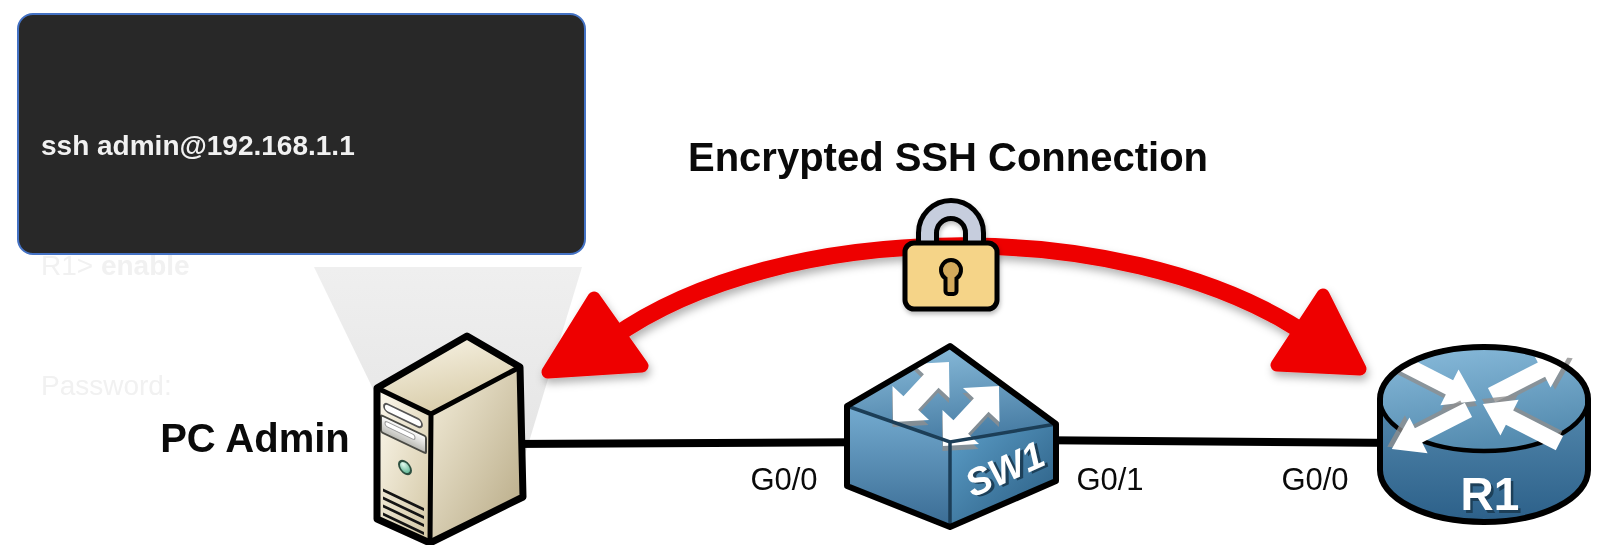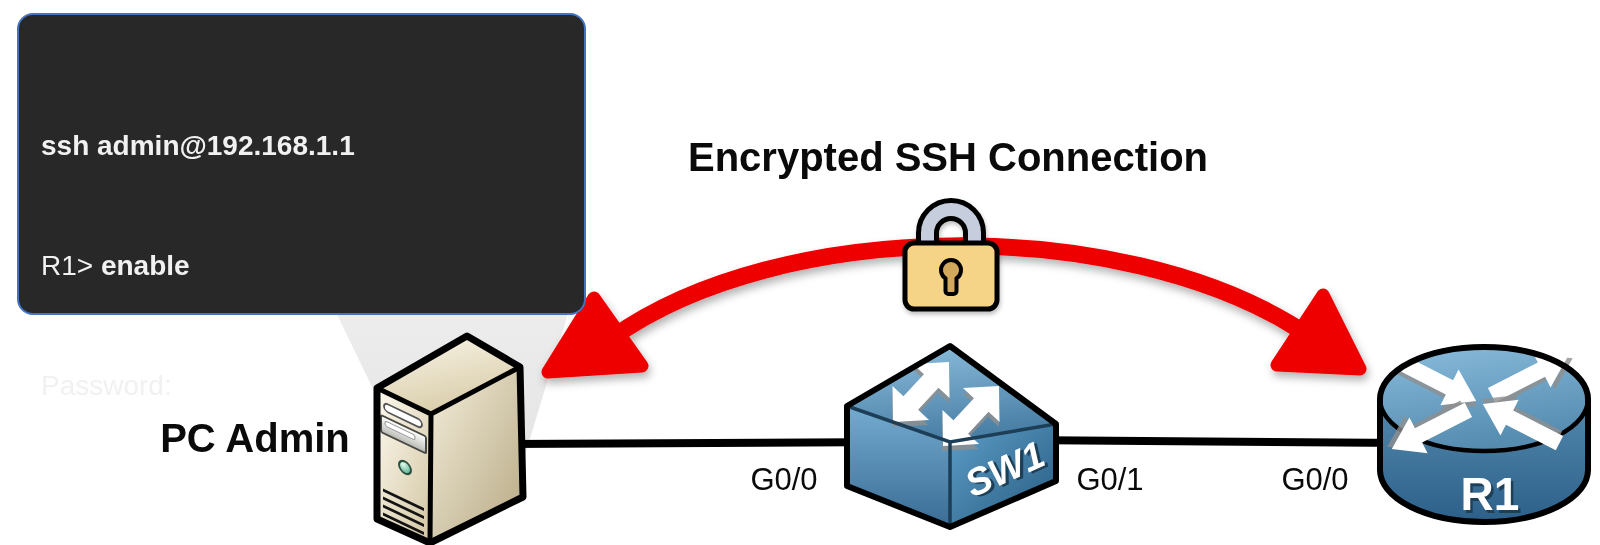--- a/index.html
+++ b/index.html
@@ -2,21 +2,21 @@
 <html><head>
 <meta charset="utf-8">
 <style>
   html,body{margin:0;padding:0;background:#fff;}
   .stage{
     position:relative;width:1600px;height:545px;background:#ffffff;
     font-family:"Liberation Sans",sans-serif;overflow:hidden;
   }
   .stage svg{position:absolute;left:0;top:0;}
   .terminal{
-    position:absolute;left:17px;top:13px;width:569px;height:302px;
+    position:absolute;left:17px;top:13px;width:569px;height:242px;
     box-sizing:border-box;background:#282828;border:2px solid #4472c4;
     border-radius:16px;padding:31px 20px 0 22px;
     color:#f1f1f1;font-size:28px;line-height:40px;white-space:pre-wrap;
   }
   .tline{height:40px;}
   .bold{font-weight:bold;}
   svg text{font-family:"Liberation Sans",sans-serif;}
   .lbl{fill:#0a0a0a;}
 </style>
 </head>

